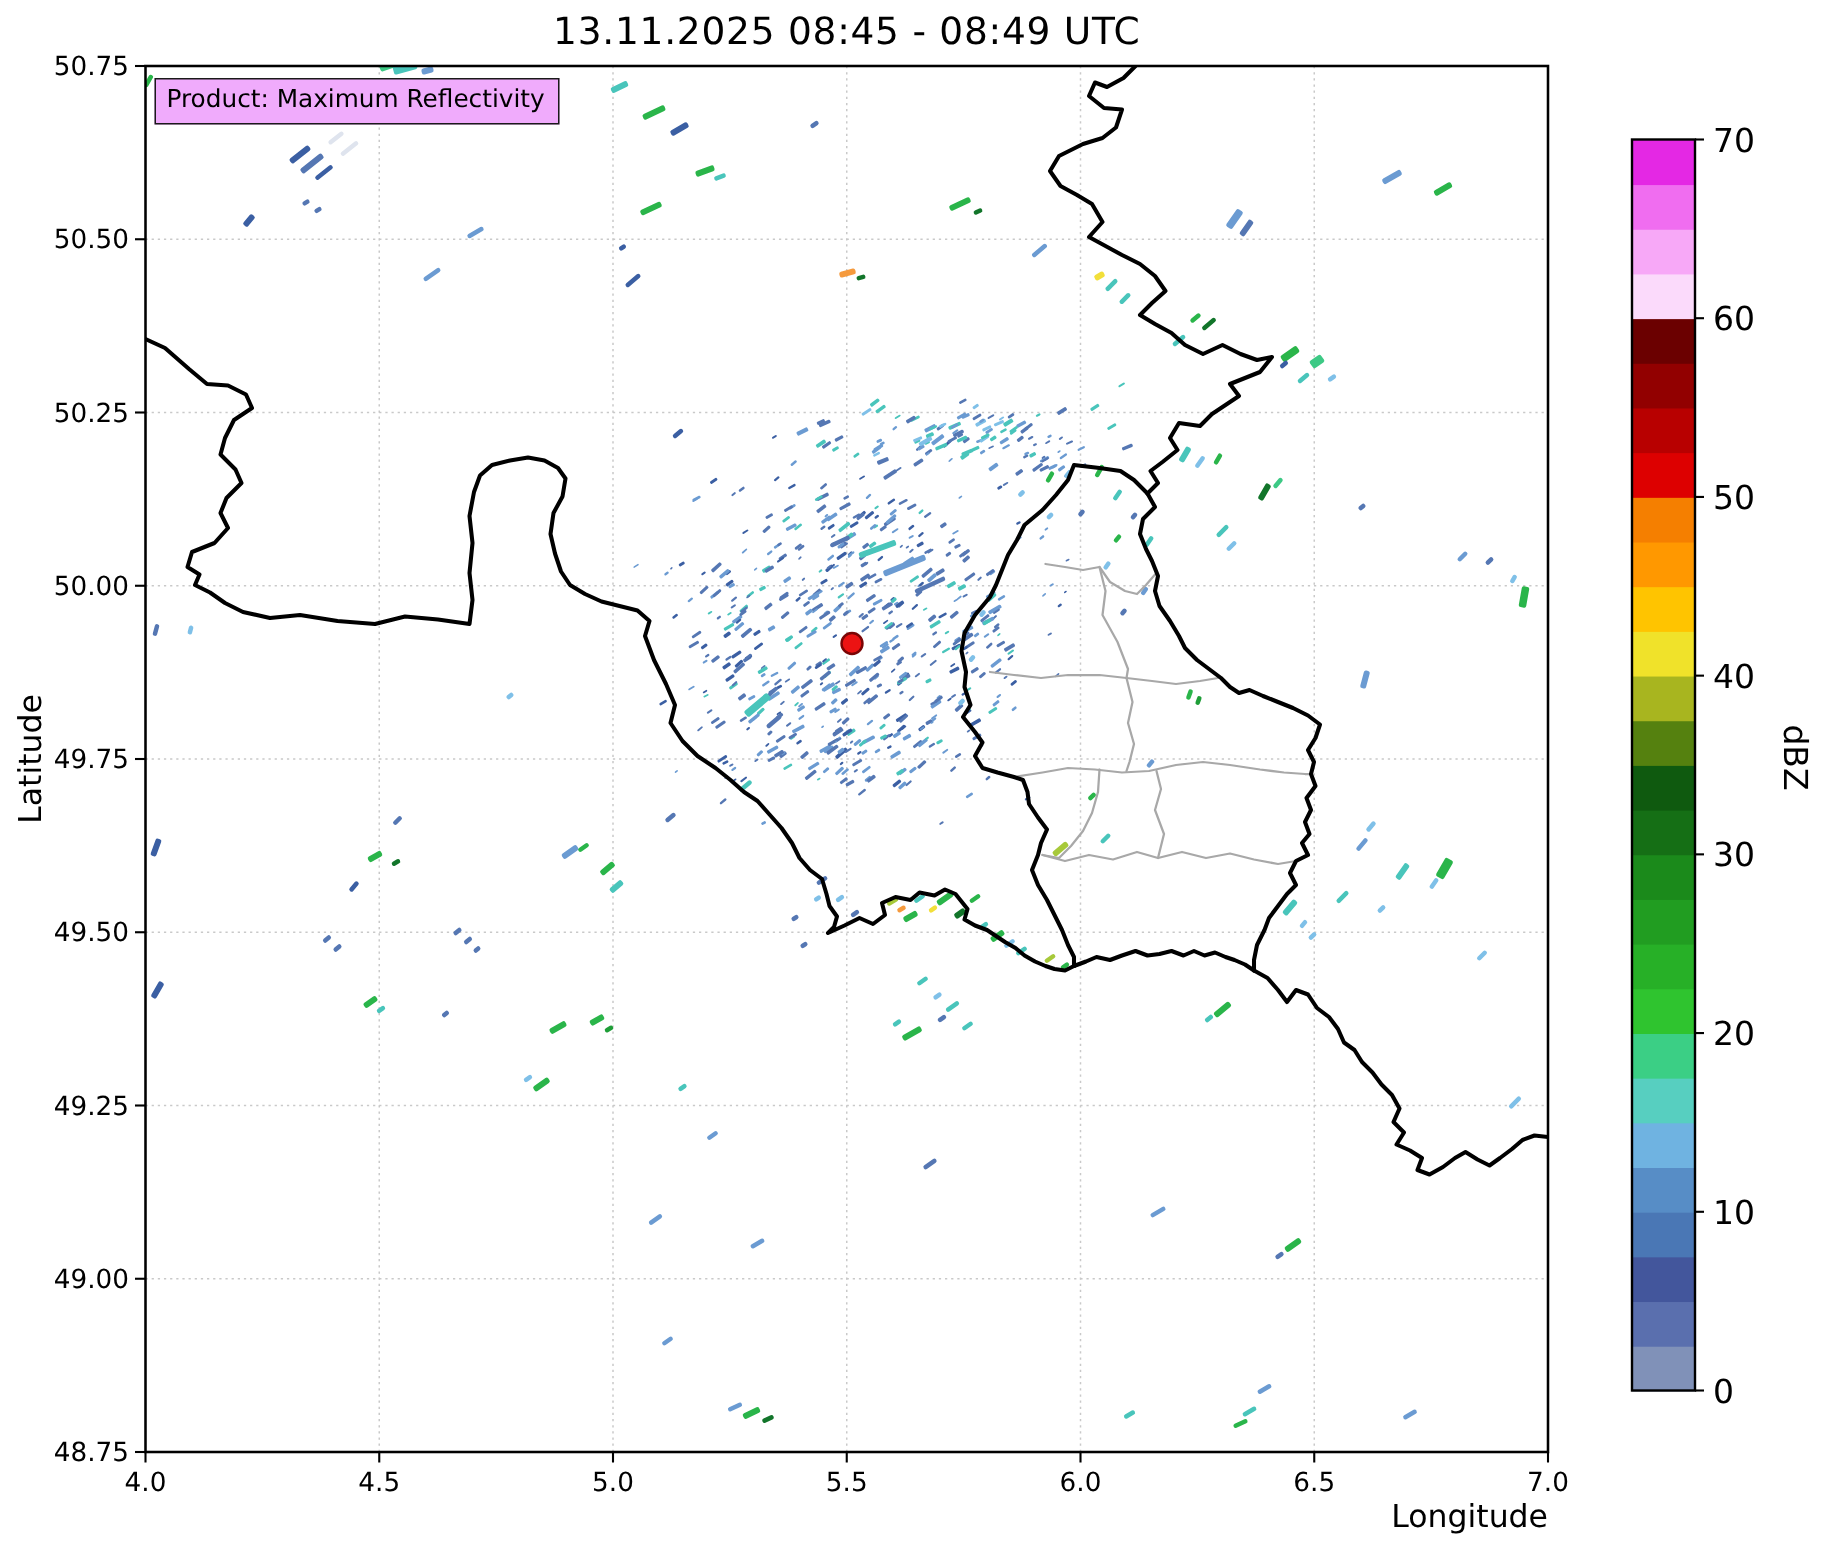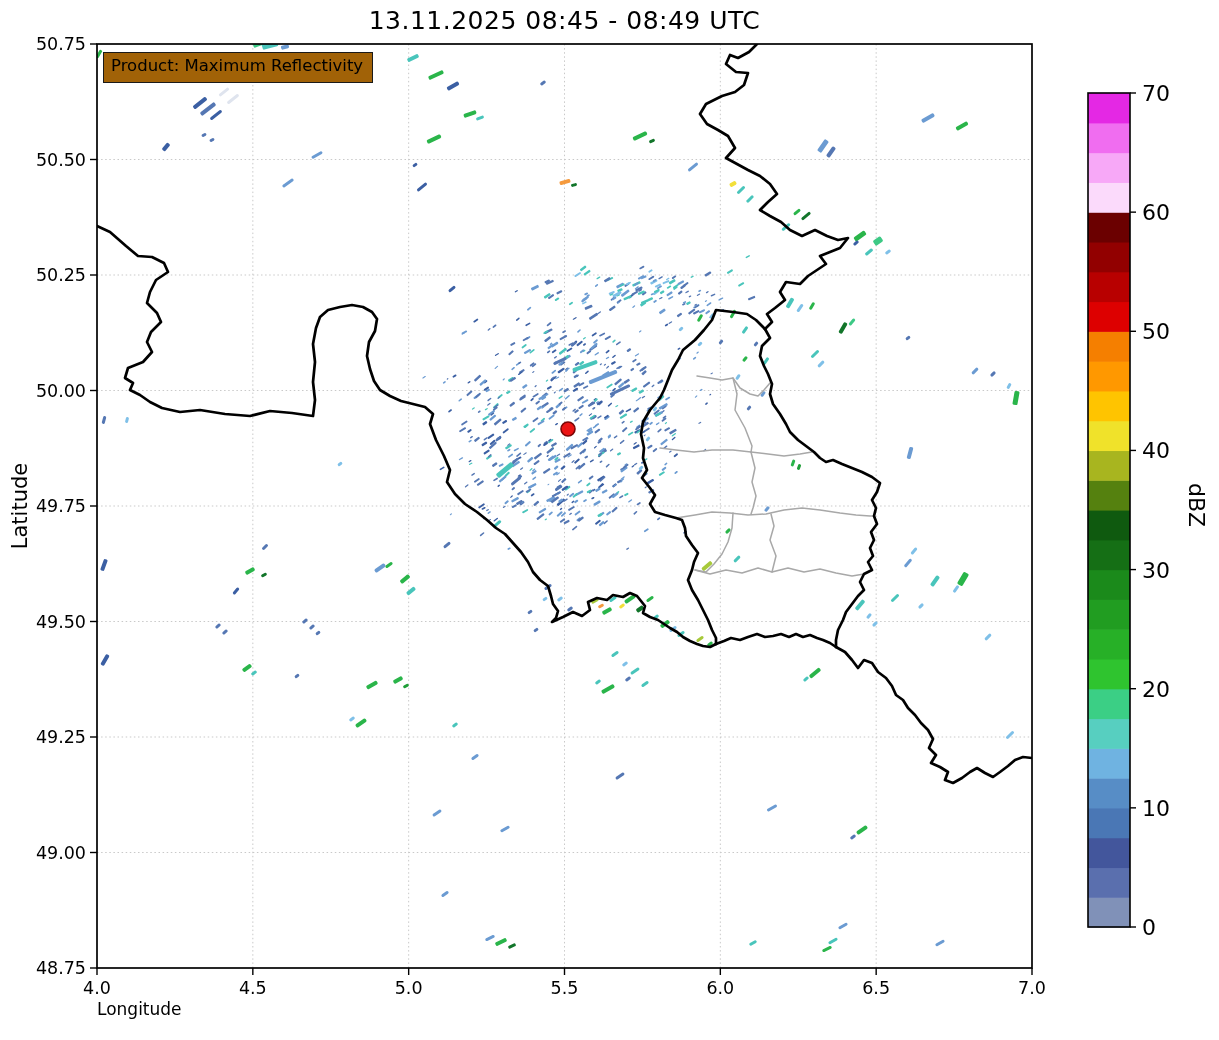--- a/index.html
+++ b/index.html
@@ -1,24 +1,24 @@
 <!DOCTYPE html>
 <html><head>
 <meta charset="utf-8">
 <style>
   html,body{margin:0;padding:0;background:#ffffff;}
   .figure{position:relative;width:1219px;height:1040px;background:#ffffff;
           font-family:"DejaVu Sans", sans-serif;color:#000;overflow:hidden;}
   #map-svg{position:absolute;left:0;top:0;}
   .title{position:absolute;left:97px;top:6px;width:935px;text-align:center;
          font-size:25px;letter-spacing:0.5px;}
-  .infobox{position:absolute;left:103px;top:52px;background:#a16207;
+  .infobox{position:absolute;left:103px;top:52px;background:#f0abfc;
            border:1.6px solid #1a1a1a;padding:2px 9px 5px 7px;font-size:16.5px;
            line-height:1.34;white-space:nowrap;}
-  .xlabel{position:absolute;left:97px;top:999px;width:935px;text-align:left;font-size:17px;}
+  .xlabel{position:absolute;left:97px;top:999px;width:935px;text-align:right;font-size:21px;}
   .ylabel{position:absolute;left:20px;top:506px;transform:translate(-50%,-50%) rotate(-90deg);
           font-size:21px;white-space:nowrap;}
   .cbarlabel{position:absolute;left:1196px;top:505px;transform:translate(-50%,-50%) rotate(90deg);
           font-size:22px;white-space:nowrap;}
   text{font-family:"DejaVu Sans", sans-serif;fill:#000;}
 </style>
 </head>
 <body>
 
 <div class="figure">

